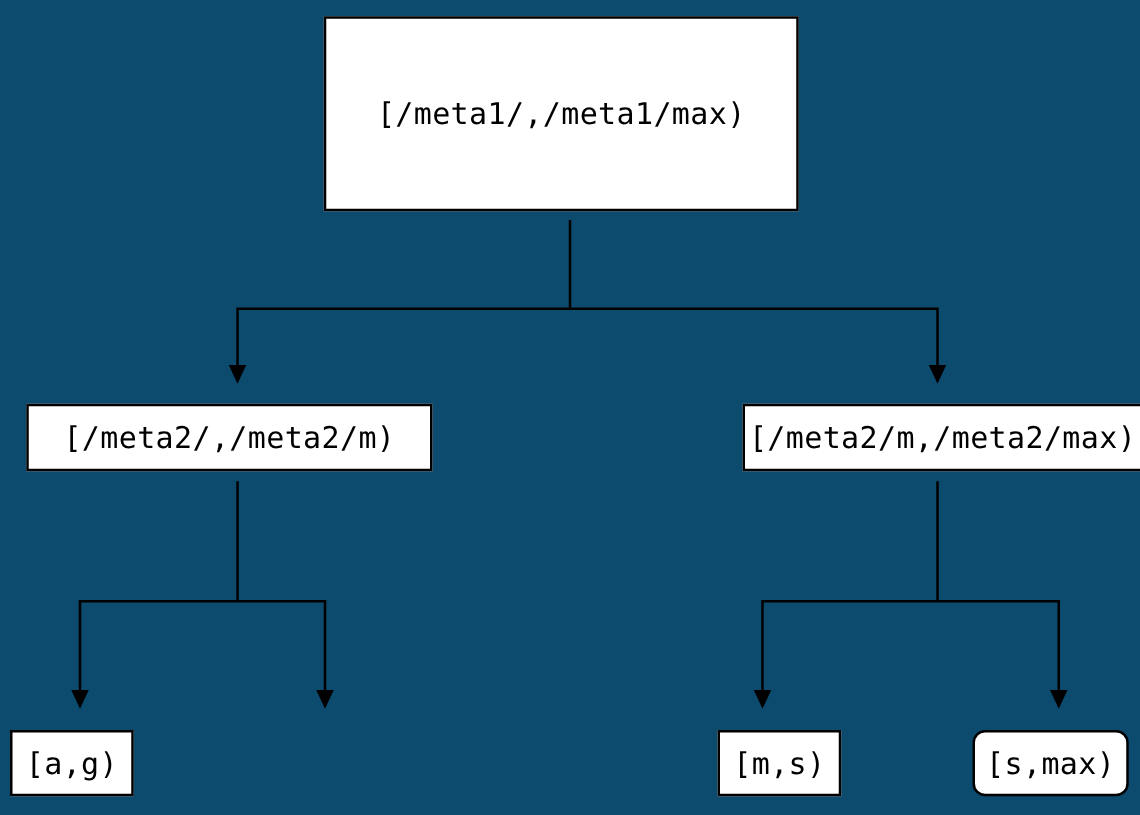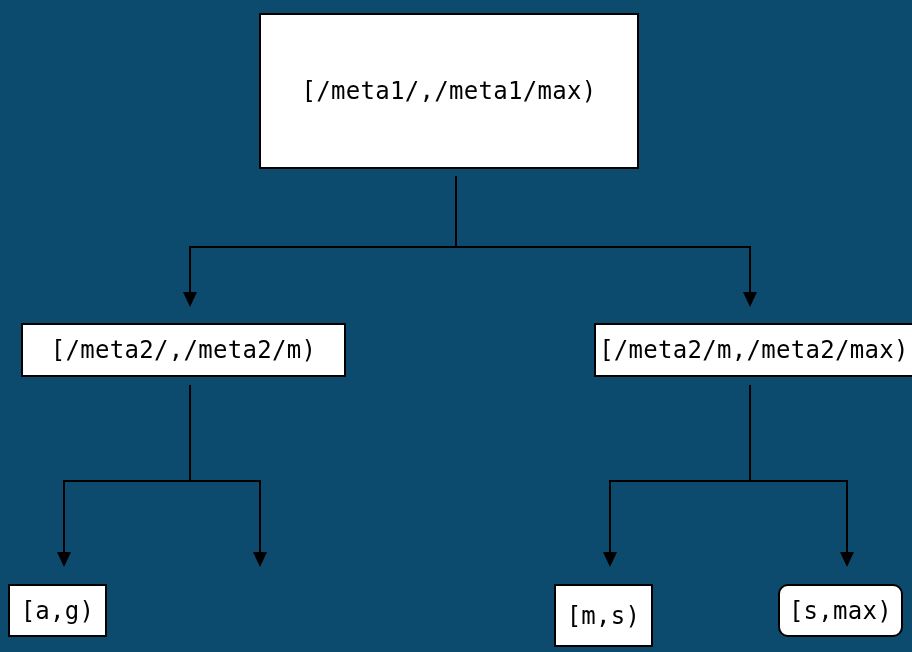--- a/index.html
+++ b/index.html
@@ -37,21 +37,21 @@
     font-size: 24px;
     color: #000000;
     white-space: nowrap;
     letter-spacing: 0.3px;
   }
   #node-root      { left: 259px; top: 13px;  width: 380px; height: 156px; }
   #node-mid-left  { left: 21px;  top: 323px; width: 325px; height: 54px; }
   #node-mid-right { left: 582px; top: 323px; width: 320px; height: 54px; margin-left: 12px; }
   #node-leaf-ag   { left: 8px;   top: 584px; width: 99px;  height: 53px; align-items: center; }
   #node-leaf-gm   { left: 204px; top: 584px; width: 99px;  height: 53px; }
-  #node-leaf-ms   { left: 554px; top: 584px; width: 99px;  height: 63px; }
+  #node-leaf-ms   { left: 574px; top: 584px; width: 99px;  height: 53px; }
   #node-leaf-smax { left: 778px; top: 584px; width: 125px; height: 53px; border-radius: 10px; }
 </style>
 </head>
 <body>
 
 <div class="canvas">
 
   <svg class="edges-layer" viewBox="0 0 912 652" xmlns="http://www.w3.org/2000/svg">
 
     <path class="edge" d="M456,176 L456,247"></path>

